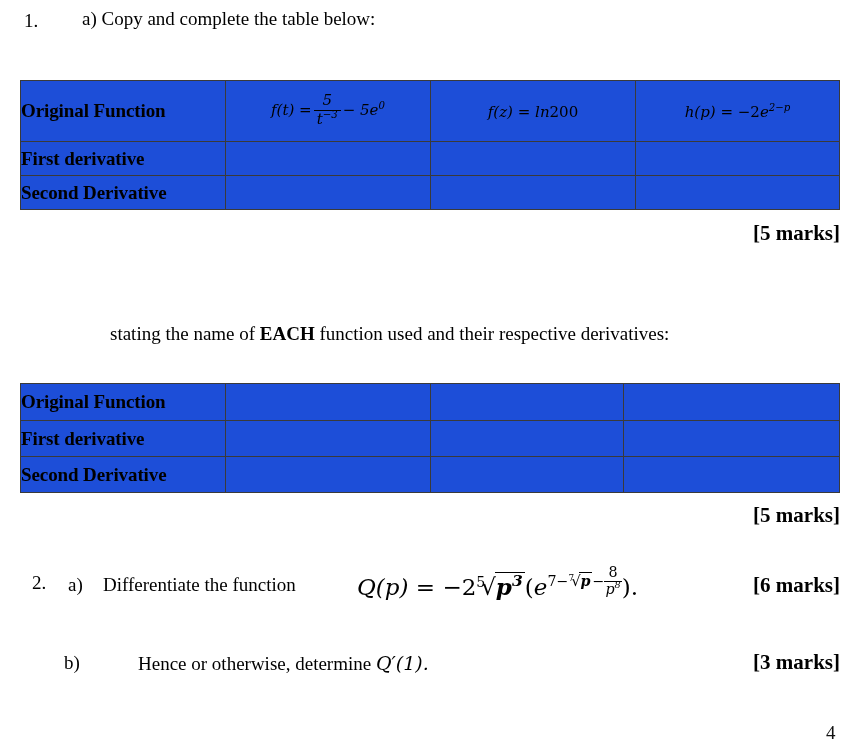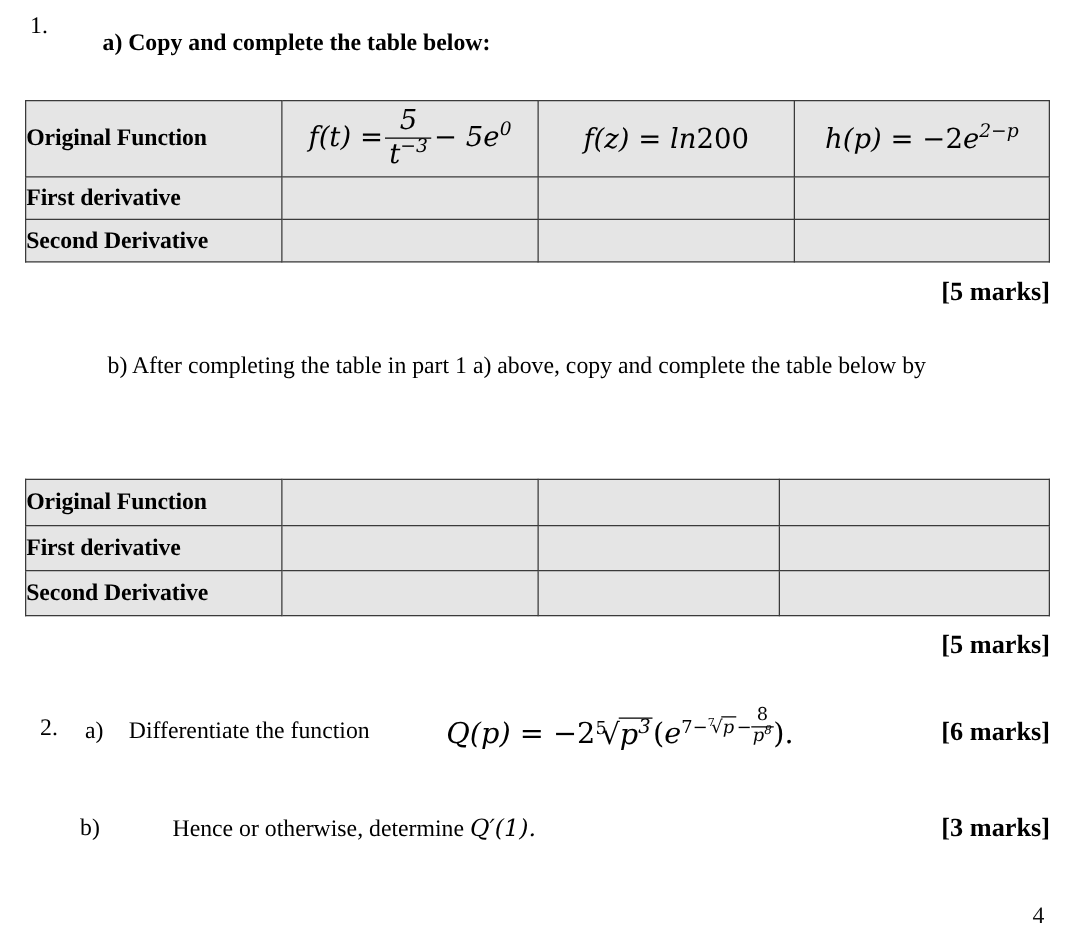--- a/index.html
+++ b/index.html
@@ -38,41 +38,41 @@
     font-size: 19px;
     line-height: 41px;
   }
   .para .bold { font-weight: bold; }
 
   
   table.grid {
     position: absolute;
     border-collapse: collapse;
     table-layout: fixed;
-    background: #e5e5e5;
+    background: #1d4ed8;
   }
   table.grid td {
     border: 1.6px solid #3a3a3a;
     padding: 0;
     vertical-align: middle;
     font-size: 19px;
   }
   td.rowhead {
     font-weight: bold;
     font-family: "Liberation Serif", serif;
     padding-left: 10px;
     letter-spacing: -0.1px;
   }
   td.cell { text-align: center; }
 
   
   .math {
     font-family: "DejaVu Serif", serif;
     font-style: italic;
-    font-size: 22px;
+    font-size: 15px;
     white-space: nowrap;
     display: inline-block;
   }
   .math .up { font-style: normal; }
   .frac {
     display: inline-block;
     vertical-align: middle;
     text-align: center;
     margin: 0 2px;
     position: relative;
@@ -122,33 +122,34 @@
     position: relative;
     top: -0.55em;
     margin-right: -0.30em;
     z-index: 2;
   }
   .radical .sign { font-style: normal; }
   .radical .rad-body {
     border-top: 1.3px solid #000;
     padding: 0 2px 0 1px;
     margin-left: -1px;
+    font-weight: bold;
   }
 
   .page-number {
     position: absolute;
     font-size: 19px;
     color: #111;
   }
 </style>
 </head>
 <body>
 
 <div class="num-col" style="left:24px; top:10px;">1.</div>
-<div class="q-line" style="left:82px; top:22px;font-weight:bold;">a) Copy and complete the table below:</div>
+<div class="q-line" style="left:82px; top:6px;">a) Copy and complete the table below:</div>
 
 <table class="grid" style="left:20px; top:80px; width:819px;">
   <colgroup>
     <col style="width:205px">
     <col style="width:205px">
     <col style="width:205px">
     <col style="width:204px">
   </colgroup>
   <tbody>
     <tr>
@@ -180,21 +181,24 @@
       <td class="cell"></td>
       <td class="cell"></td>
       <td class="cell"></td>
     </tr>
   </tbody>
 </table>
 
 <div class="marks" style="top:221px;">[5 marks]</div>
 
 <div class="para" style="left:86px; top:272px; width:760px;">
-  <span>b) After completing the table in part 1 a) above, copy and complete the table below by</span><br>
+  <br>
+  <span style="display:inline-block; margin-left:24px;">
+    <span>stating the name of </span><span class="bold">EACH</span><span> function used and their respective derivatives:</span>
+  </span>
 </div>
 
 <table class="grid" style="left:20px; top:383px; width:819px;">
   <colgroup>
     <col style="width:205px">
     <col style="width:205px">
     <col style="width:193px">
     <col style="width:216px">
   </colgroup>
   <tbody>

